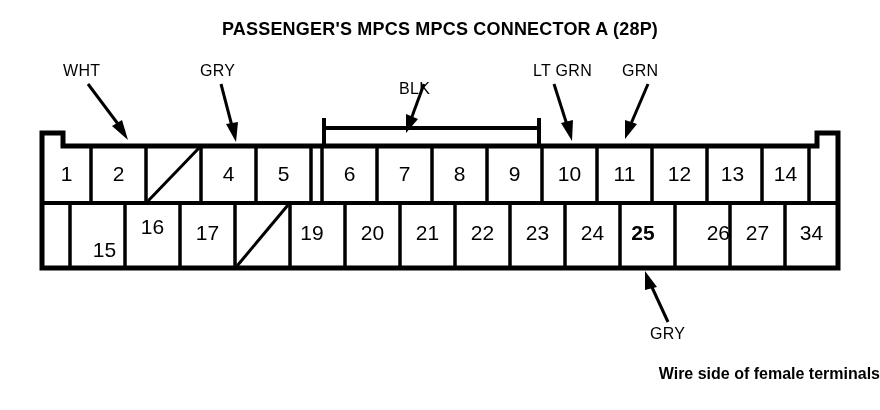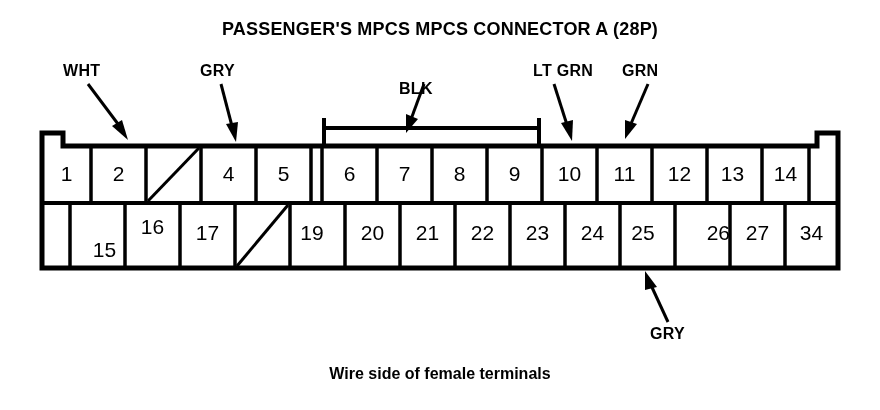--- a/index.html
+++ b/index.html
@@ -33,31 +33,31 @@
     text-align: center;
     font-size: 18px;
     font-weight: bold;
     letter-spacing: 0.2px;
     white-space: nowrap;
   }
 
   
   .wire-label {
     font-size: 16px;
-    font-weight: bold;
+    font-weight: normal;
     white-space: nowrap;
     letter-spacing: 0.3px;
   }
 
   
   #caption {
     left: 0;
     top: 365px;
     width: 880px;
-    text-align: center;
+    text-align: right;
     font-size: 16px;
     font-weight: bold;
     white-space: nowrap;
   }
 
   
   #art {
     position: absolute;
     left: 0; top: 0;
     width: 880px;
@@ -208,18 +208,18 @@
   <div class="term-num" style="left:70px;  top:239px; width:69px;">15</div>
   <div class="term-num" style="left:125px; top:216px; width:55px;">16</div>
   <div class="term-num" style="left:180px; top:222px; width:55px;">17</div>
   <div class="term-num" style="left:235px; top:222px; width:55px;"></div>
   <div class="term-num" style="left:290px; top:222px; width:44px;">19</div>
   <div class="term-num" style="left:345px; top:222px; width:55px;">20</div>
   <div class="term-num" style="left:400px; top:222px; width:55px;">21</div>
   <div class="term-num" style="left:455px; top:222px; width:55px;">22</div>
   <div class="term-num" style="left:510px; top:222px; width:55px;">23</div>
   <div class="term-num" style="left:565px; top:222px; width:55px;">24</div>
-  <div class="term-num" style="left:620px; top:222px; width:46px;">25</div>
+  <div class="term-num" style="left:620px; top:222px; width:46px;font-weight:bold;">25</div>
   <div class="term-num" style="left:675px; top:222px; width:55px;text-align:right;">26</div>
   <div class="term-num" style="left:730px; top:222px; width:55px;">27</div>
   <div class="term-num" style="left:785px; top:222px; width:53px;">34</div>
 
 </div>
 
 </body></html>

